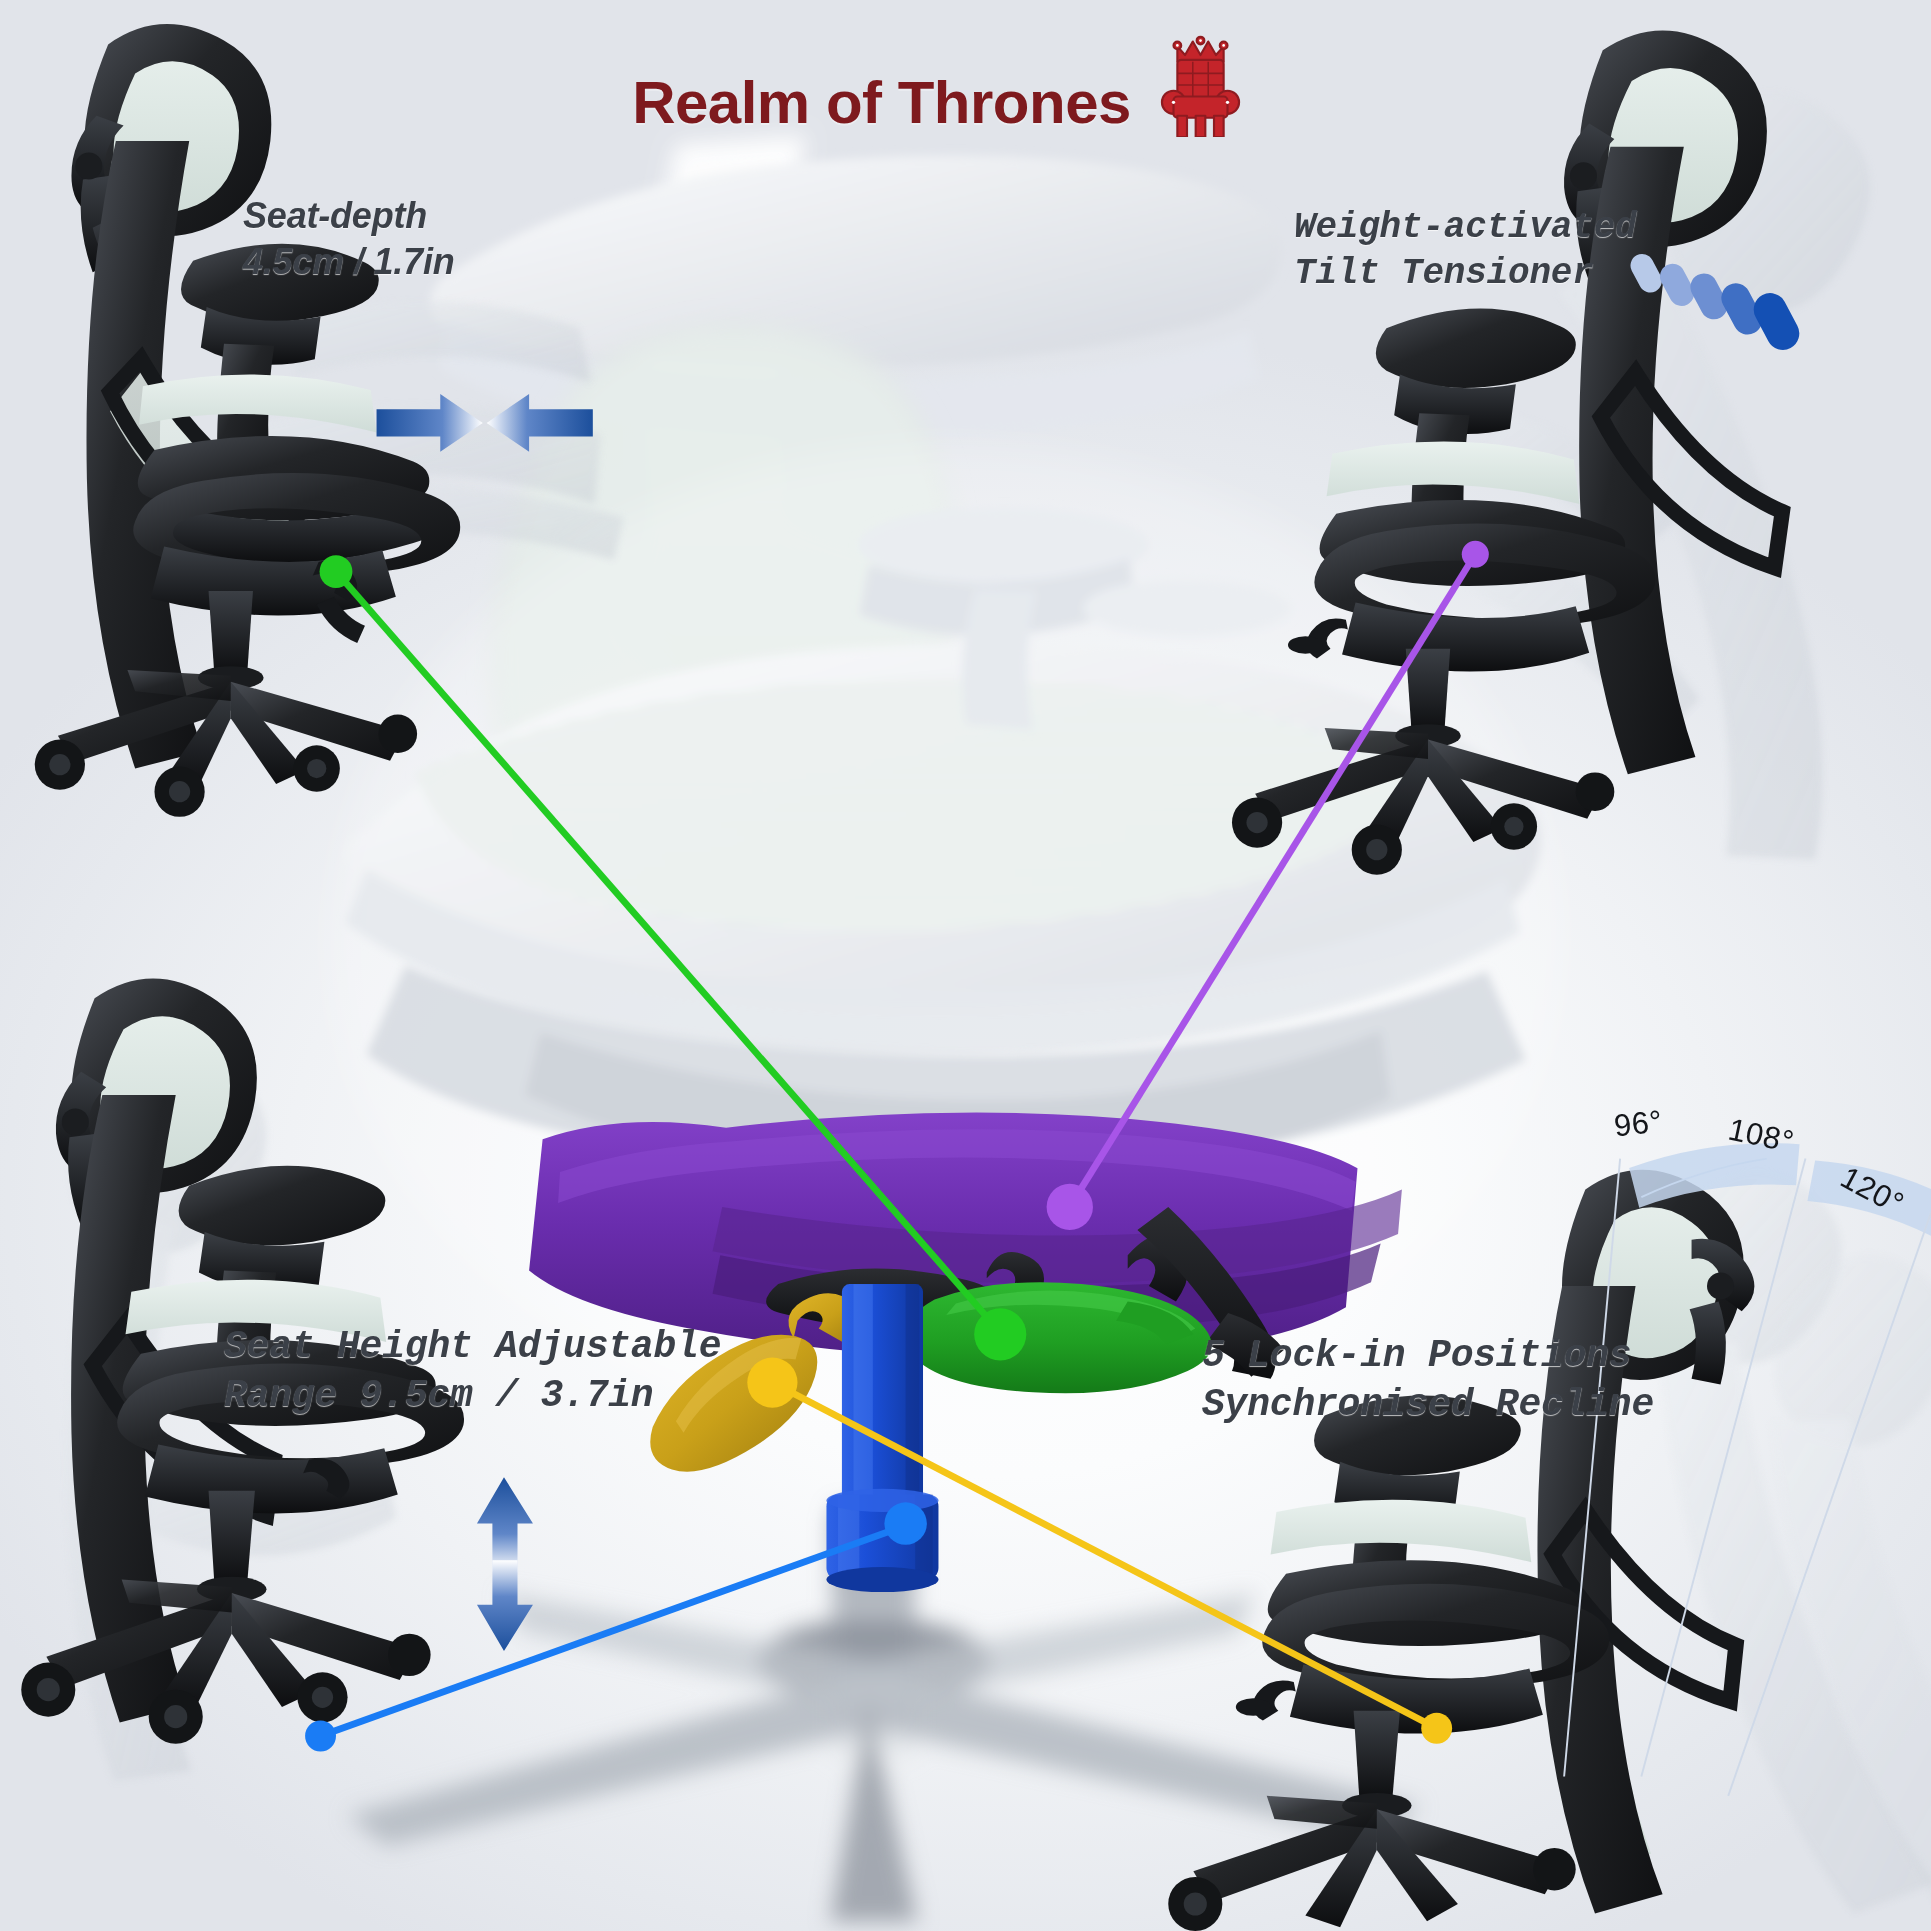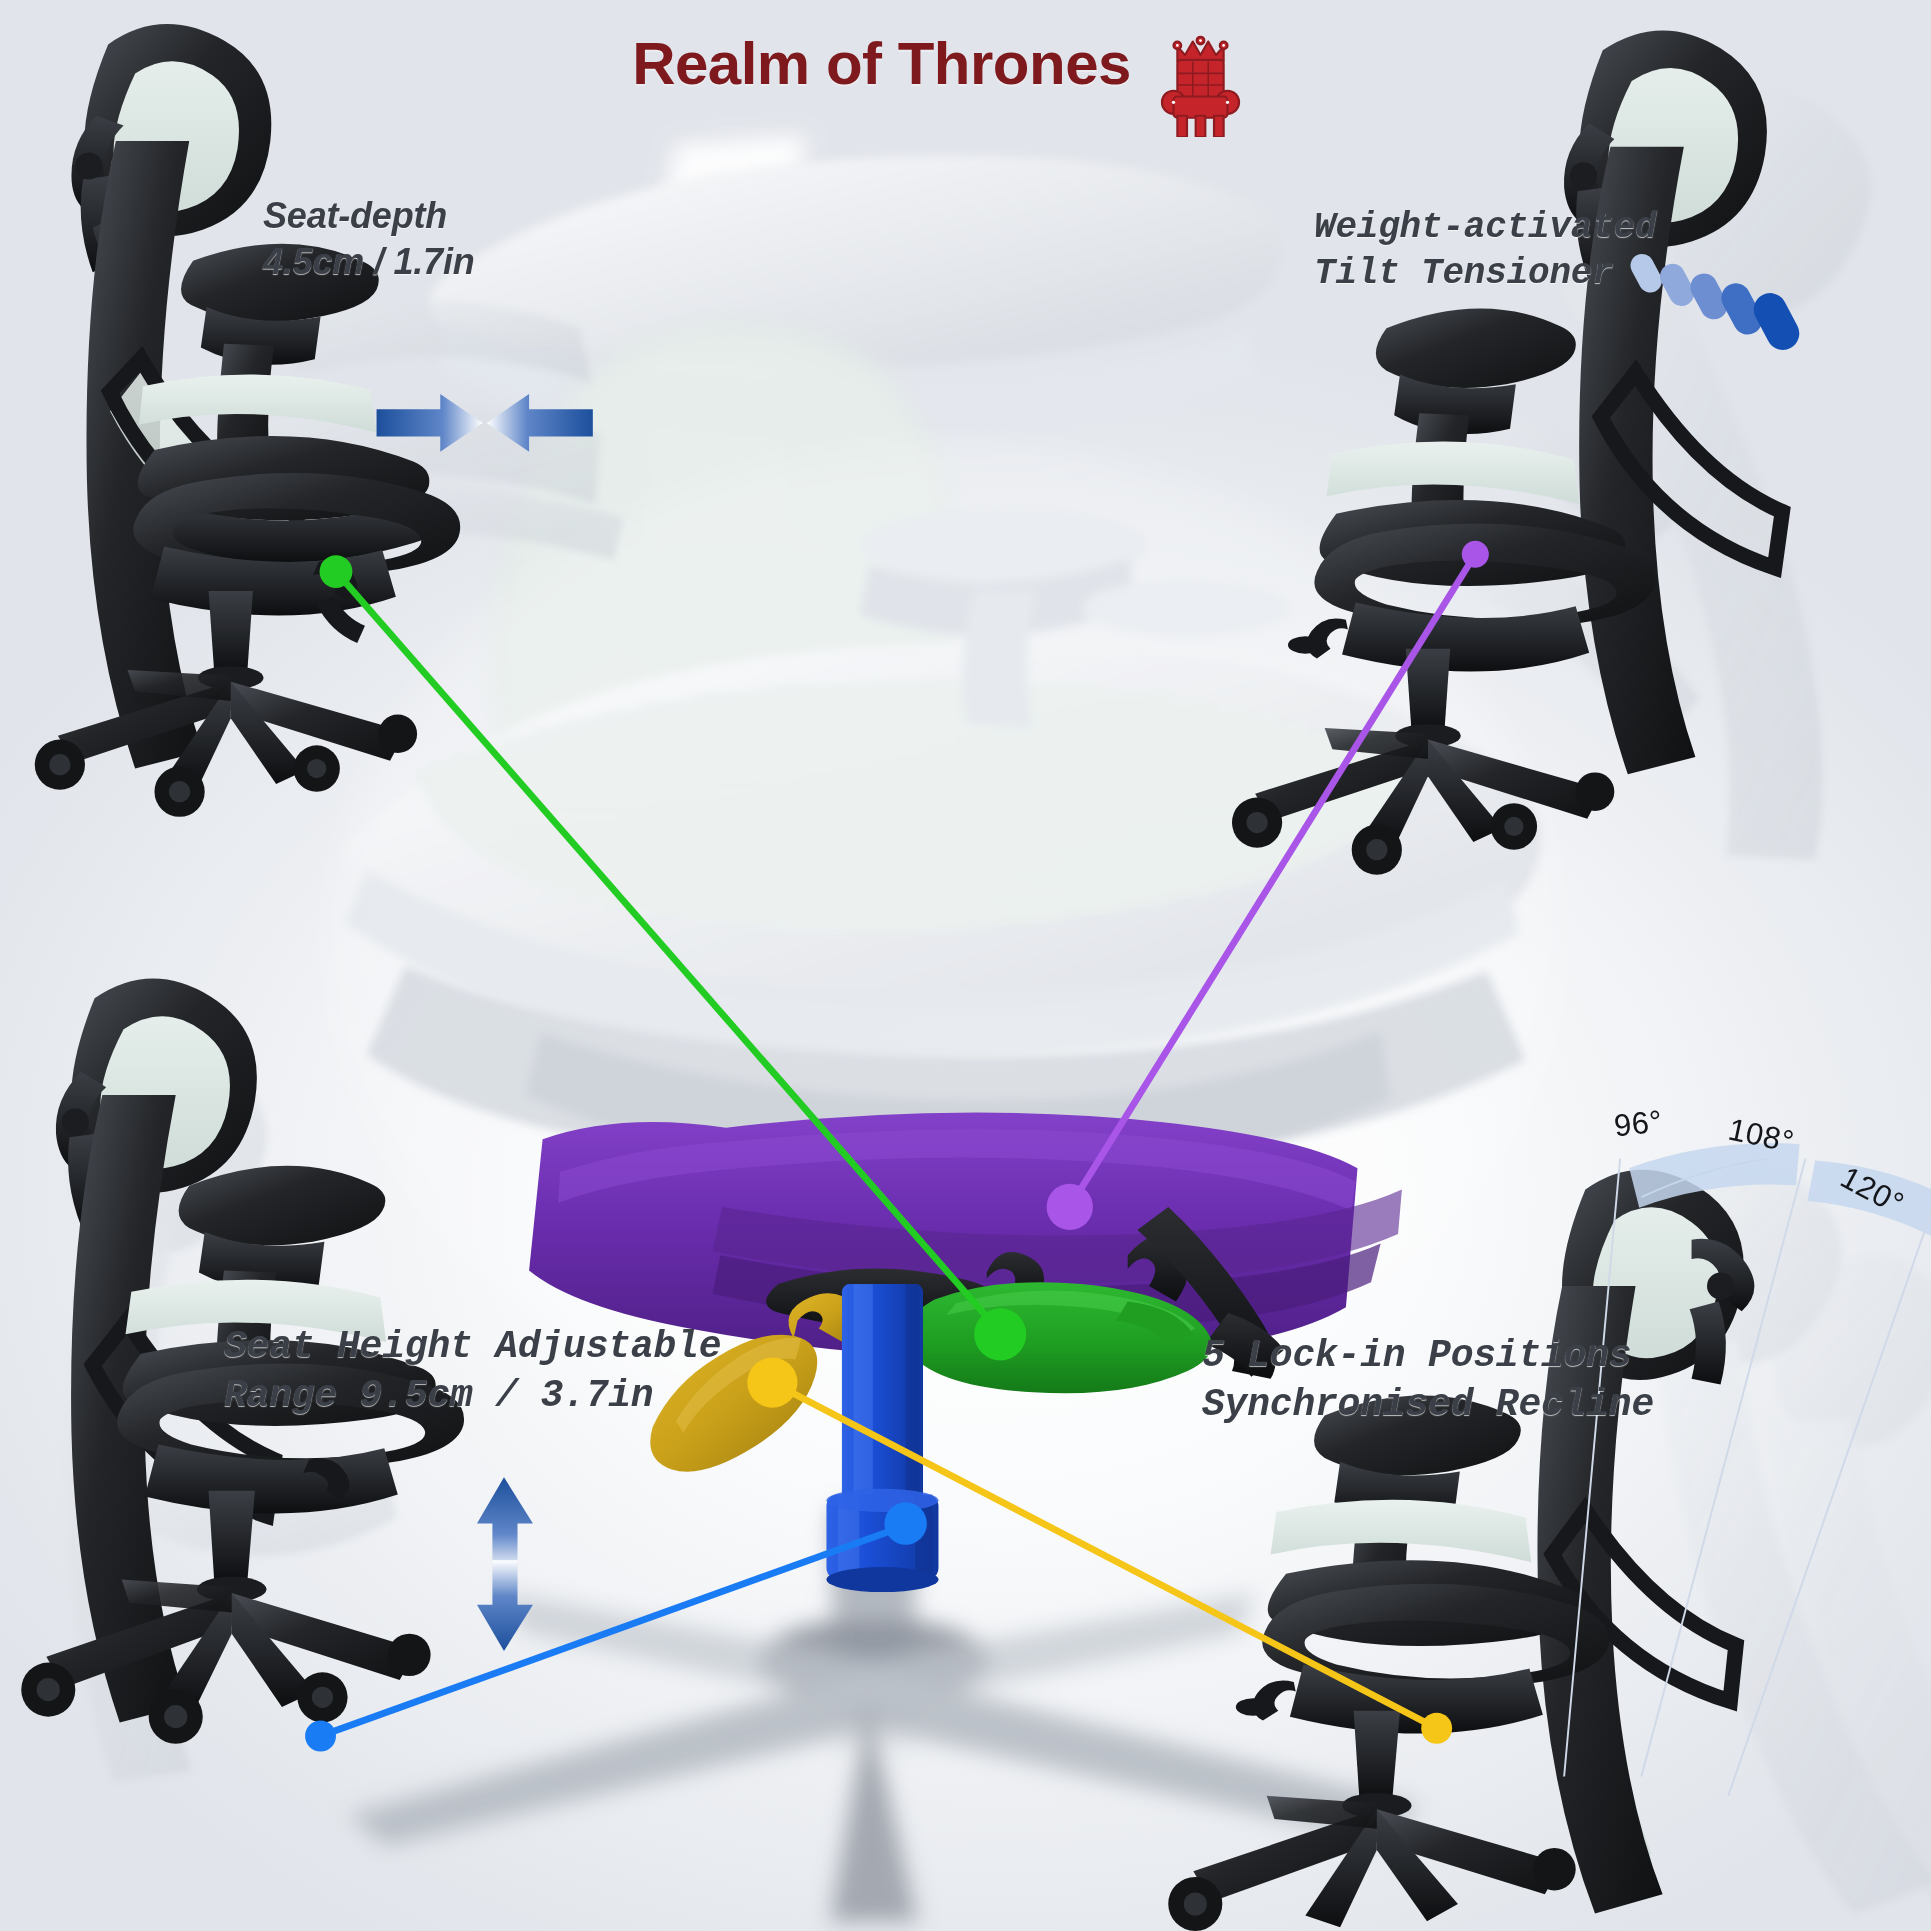--- a/index.html
+++ b/index.html
@@ -13,40 +13,40 @@
     width: 1931px; height: 1931px;
     background:
       radial-gradient(ellipse 1159px 869px at 52% 62%, #ffffff 0%, #fbfcfd 32%, #f0f2f5 62%, #e6e9ee 86%, #e1e4ea 100%),
       linear-gradient(160deg, #dfe2e8 0%, #e6e8ed 28%, #f3f5f7 55%, #e7eaef 82%, #dfe2e8 100%);
     overflow: hidden;
   }
 
   
   .title-wrap {
     position: absolute; left: 0; top: 29px; width: 1877px;
-    display: flex; align-items: flex-start; justify-content: center; gap: 25px;
+    display: flex; align-items: flex-end; justify-content: center; gap: 25px;
     z-index: 40;
   }
   .title-text {
     font-size: 60px; font-weight: 700; letter-spacing: -0.5px;
     color: #7e1a1e;
     text-shadow: 0 1.9px 0 rgba(255,255,255,0.35);
   }
   .throne-logo { width: 89px; height: 108px; display: block; }
 
   
   .callout {
     position: absolute; z-index: 45;
     font-style: italic; font-weight: 700;
     color: #3b4048; line-height: 1.28;
     letter-spacing: -0.2px;
     text-shadow: 0 1px 1px rgba(255,255,255,0.7);
     white-space: pre-line;
   }
-  .callout.sz-a { font-size: 36px; margin-left: 20px; }
+  .callout.sz-a { font-size: 36px; }
   .callout.sz-b { font-size: 38px; font-family: Liberation Mono, monospace; }
   #callout-seat-depth  { left: 243px;  top: 193px; }
   #callout-tilt        { left: 1294px; top: 205px; font-family: Liberation Mono, monospace; }
   #callout-height      { left: 224px;  top: 1323px; }
   #callout-recline     { left: 1202px; top: 1332px; }
 
   
   .angle-label {
     position: absolute; z-index: 46;
     font-size: 31px; font-weight: 400; color: #14161a;

